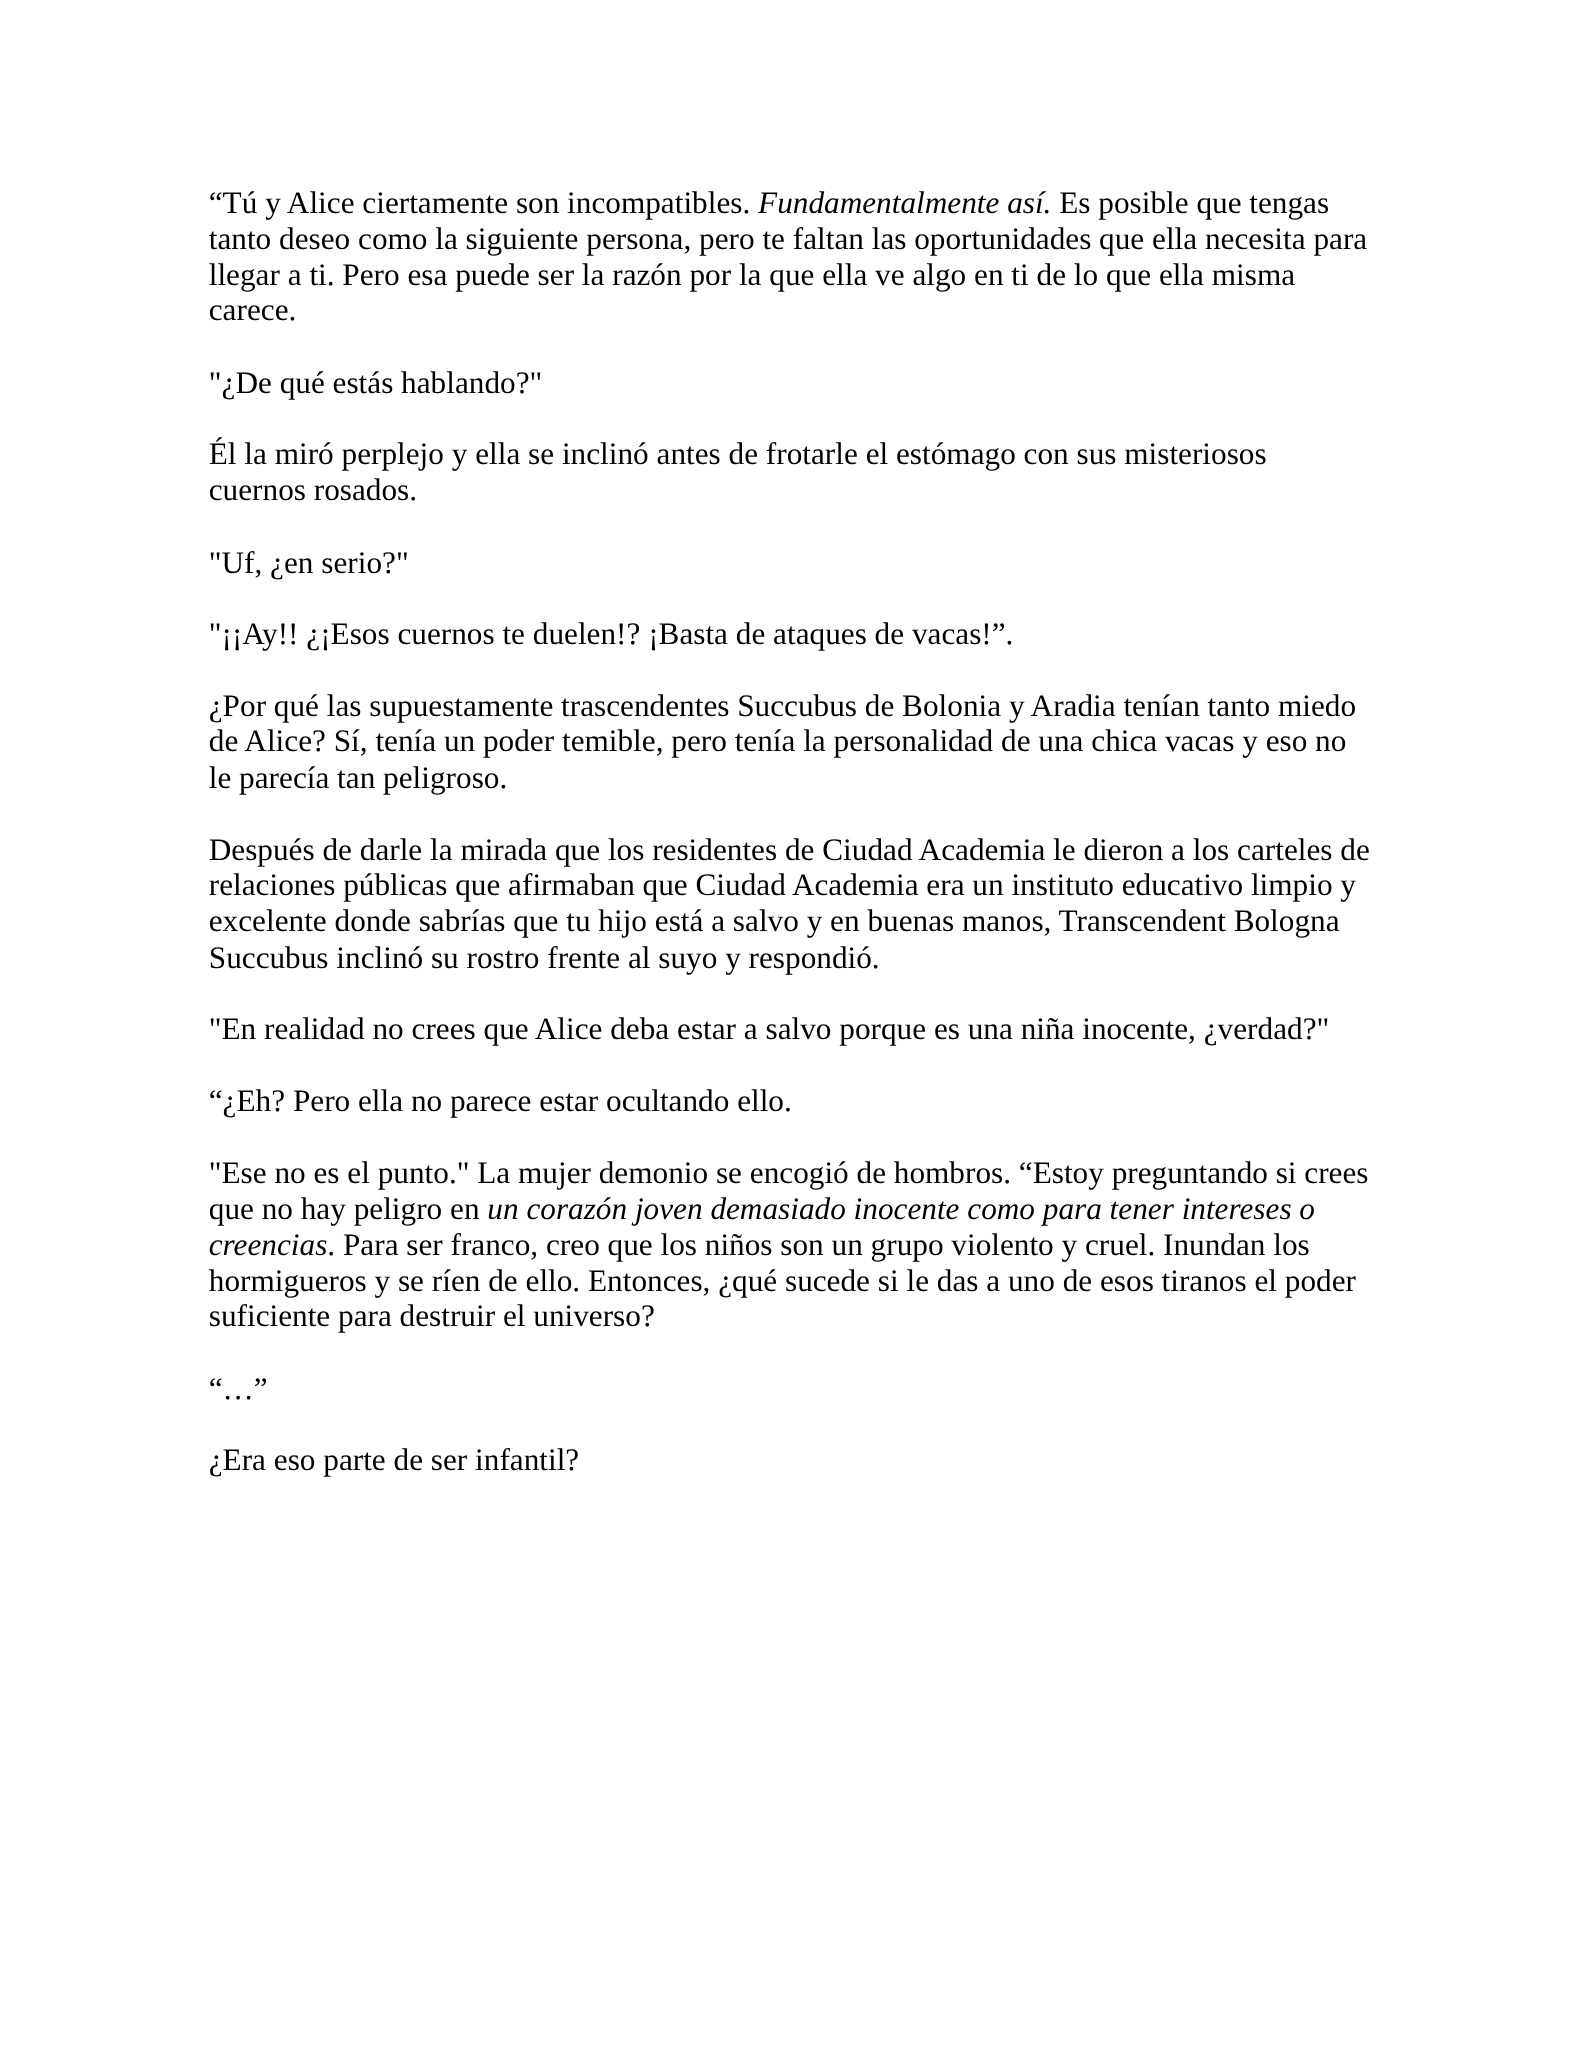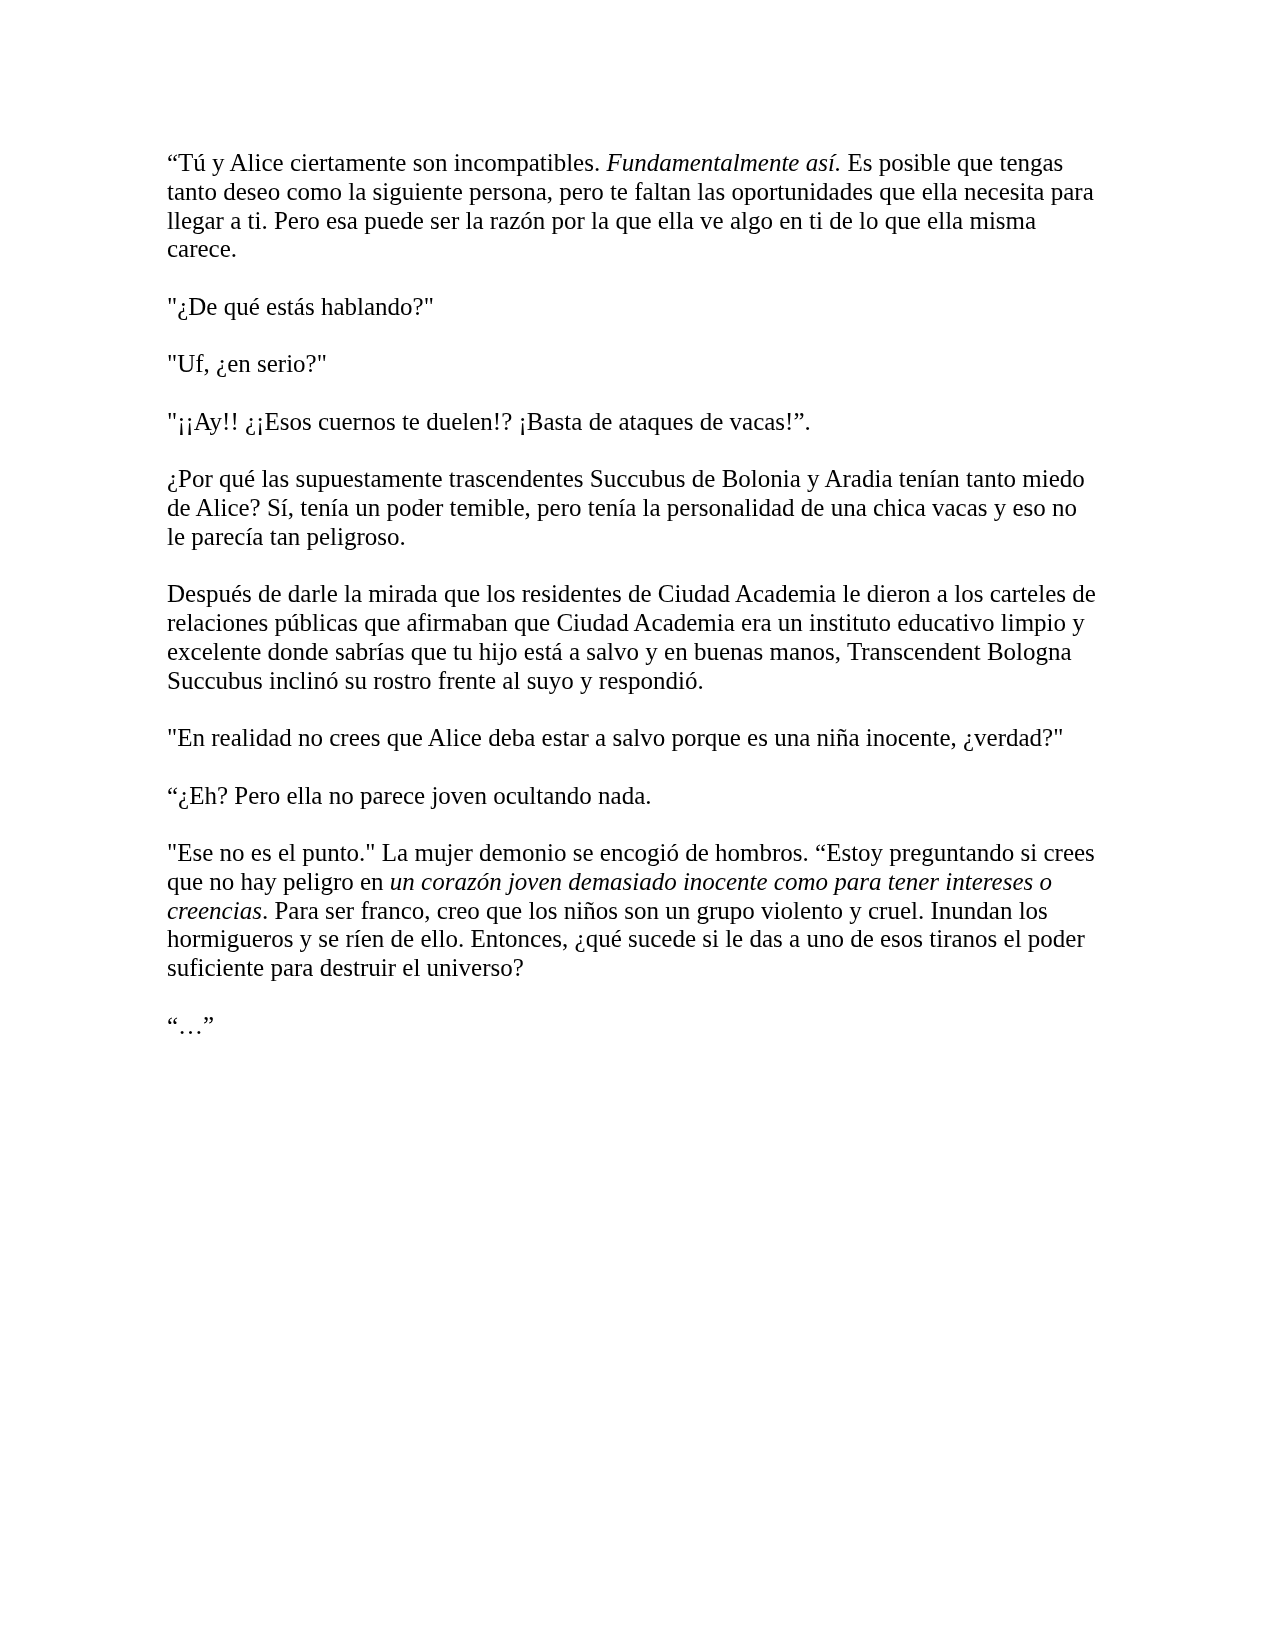--- a/index.html
+++ b/index.html
@@ -34,22 +34,24 @@
     font-style: italic;
   }
 </style>
 </head>
 <body>
 
 <div class="page">
   <div class="content">
       <p><span>“Tú y Alice ciertamente son incompatibles. </span><em>Fundamentalmente así.</em><span> Es posible que tengas tanto deseo como la siguiente persona, pero te faltan las oportunidades que ella necesita para llegar a ti. Pero esa puede ser la razón por la que ella ve algo en ti de lo que ella misma carece.</span></p>
       <p><span>"¿De qué estás hablando?"</span></p>
+      <p><span>Él la miró perplejo y ella se inclinó antes de frotarle el estómago con sus misteriosos cuernos rosados.</span></p>
       <p><span>"Uf, ¿en serio?"</span></p>
       <p><span>"¡¡Ay!! ¿¡Esos cuernos te duelen!? ¡Basta de ataques de vacas!”.</span></p>
       <p><span>¿Por qué las supuestamente trascendentes Succubus de Bolonia y Aradia tenían tanto miedo de Alice? Sí, tenía un poder temible, pero tenía la personalidad de una chica vacas y eso no le parecía tan peligroso.</span></p>
       <p><span>Después de darle la mirada que los residentes de Ciudad Academia le dieron a los carteles de relaciones públicas que afirmaban que Ciudad Academia era un instituto educativo limpio y excelente donde sabrías que tu hijo está a salvo y en buenas manos, Transcendent Bologna Succubus inclinó su rostro frente al suyo y respondió.</span></p>
       <p><span>"En realidad no crees que Alice deba estar a salvo porque es una niña inocente, ¿verdad?"</span></p>
-      <p><span>“¿Eh? Pero ella no parece joven ocultando nada.</span></p>
+      <p><span>“¿Eh? Pero ella no parece estar ocultando ello.</span></p>
       <p><span>"Ese no es el punto." La mujer demonio se encogió de hombros. “Estoy preguntando si crees que no hay peligro en </span><em>un corazón joven demasiado inocente como para tener intereses o creencias</em><span>. Para ser franco, creo que los niños son un grupo violento y cruel. Inundan los hormigueros y se ríen de ello. Entonces, ¿qué sucede si le das a uno de esos tiranos el poder suficiente para destruir el universo?</span></p>
       <p><span>“…”</span></p>
+      <p><span>¿Era eso parte de ser infantil?</span></p>
     </div>
 </div>
 
 </body></html>

